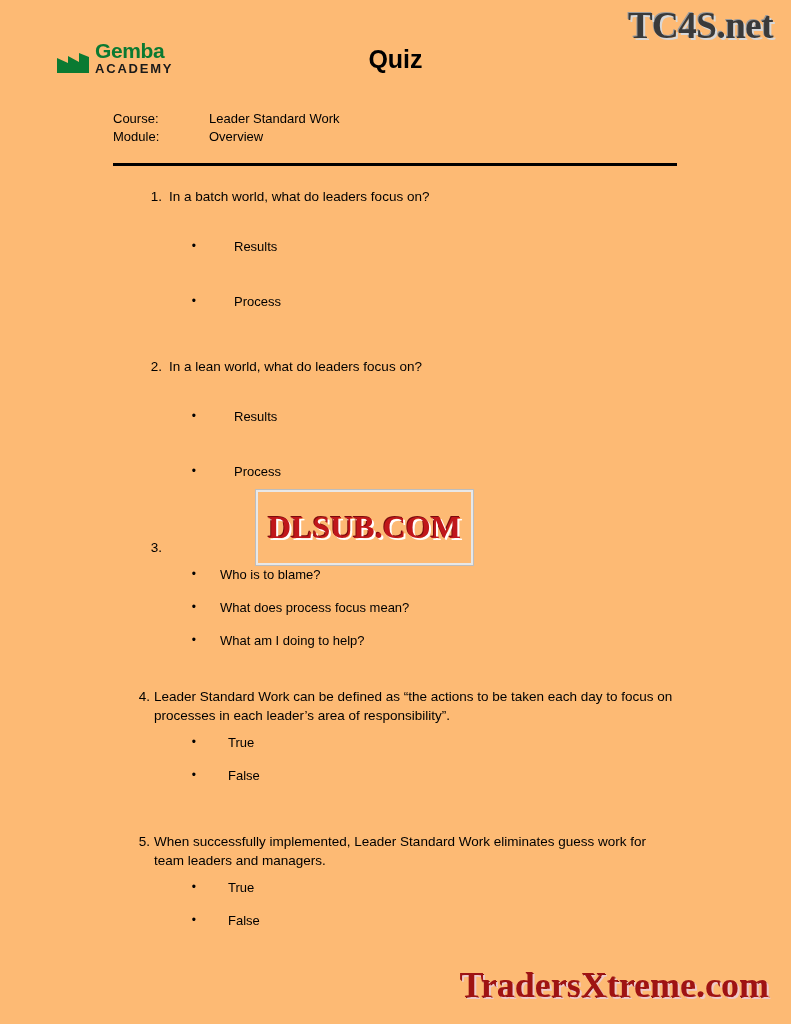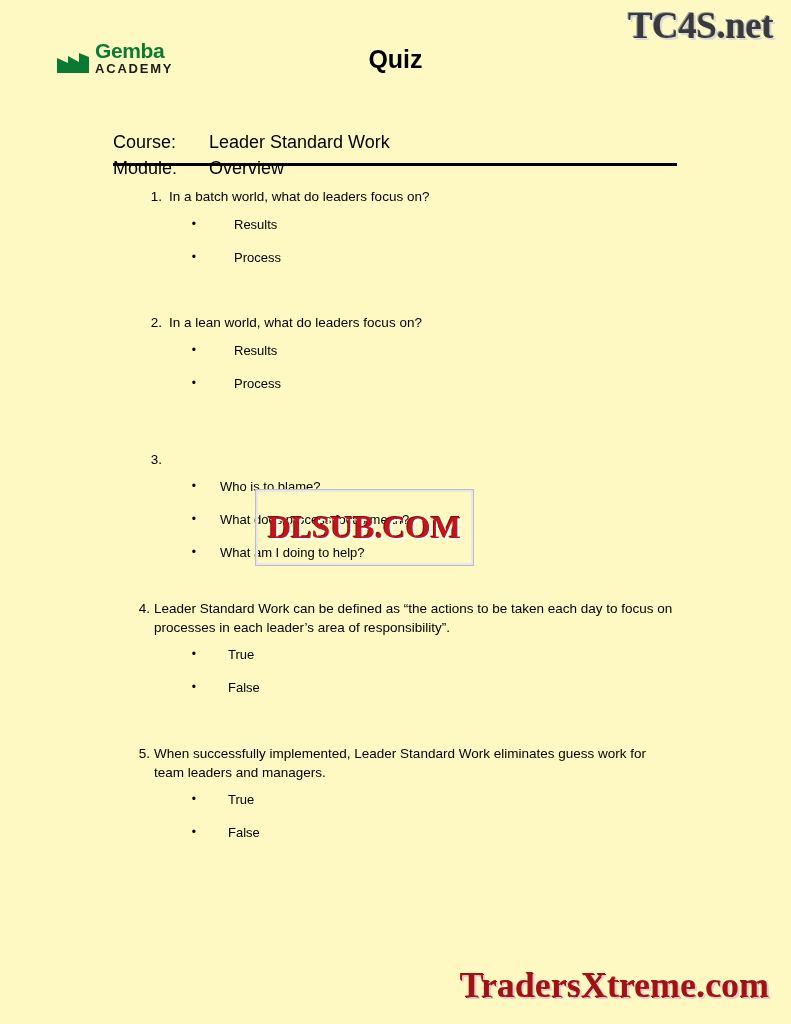--- a/index.html
+++ b/index.html
@@ -8,21 +8,21 @@
     background: #ffffff;
   }
   body {
     font-family: "Liberation Sans", sans-serif;
     color: #000000;
   }
   #page {
     position: relative;
     width: 791px;
     height: 1024px;
-    background: #fef9c3;
+    background: #fdba74;
     overflow: hidden;
   }
 
   
   .wm-top {
     position: absolute;
     top: 4px;
     right: 18px;
     font-family: "Liberation Serif", serif;
     font-weight: bold;
@@ -103,23 +103,23 @@
     font-weight: bold;
     font-size: 25px;
     color: #000;
     letter-spacing: 0px;
   }
 
   
   .meta {
     position: absolute;
     left: 113px;
-    top: 130px;
+    top: 110px;
     width: 564px;
-    font-size: 18px;
+    font-size: 13px;
   }
   .meta-row {
     display: flex;
     line-height: 1.42;
   }
   .meta-label {
     width: 96px;
     flex: 0 0 96px;
   }
   .meta-value { flex: 1; }
@@ -169,21 +169,21 @@
     flex: 0 0 auto;
     font-size: 12px;
     line-height: 1;
     position: relative;
     top: -1px;
   }
   .choice-label { flex: 1; }
 
   
   .c-wide .bullet { width: 196px; text-align: right; padding-right: 0; }
-  .c-wide .choice-label { padding-left: 38px; }
+  .c-wide .choice-label { padding-left: 38px; margin-top: 22px; }
   .c-narrow .bullet { width: 196px; text-align: right; padding-right: 0; }
   .c-narrow .choice-label { padding-left: 24px; }
   .c-mid .bullet { width: 196px; text-align: right; padding-right: 0; }
   .c-mid .choice-label { padding-left: 32px; }
 
   .gap-lg { height: 32px; }
   .gap-md { height: 22px; }
   .gap-sm { height: 10px; }
 </style>
 </head>

